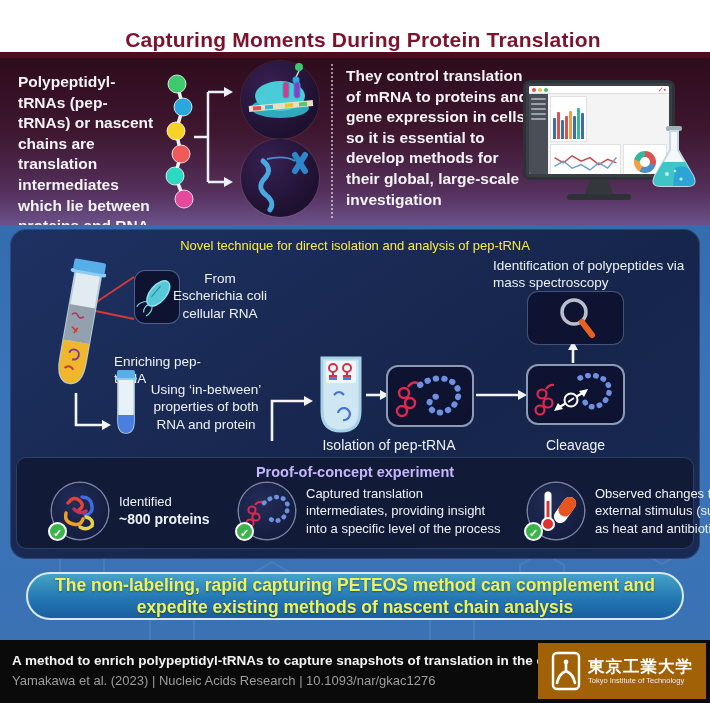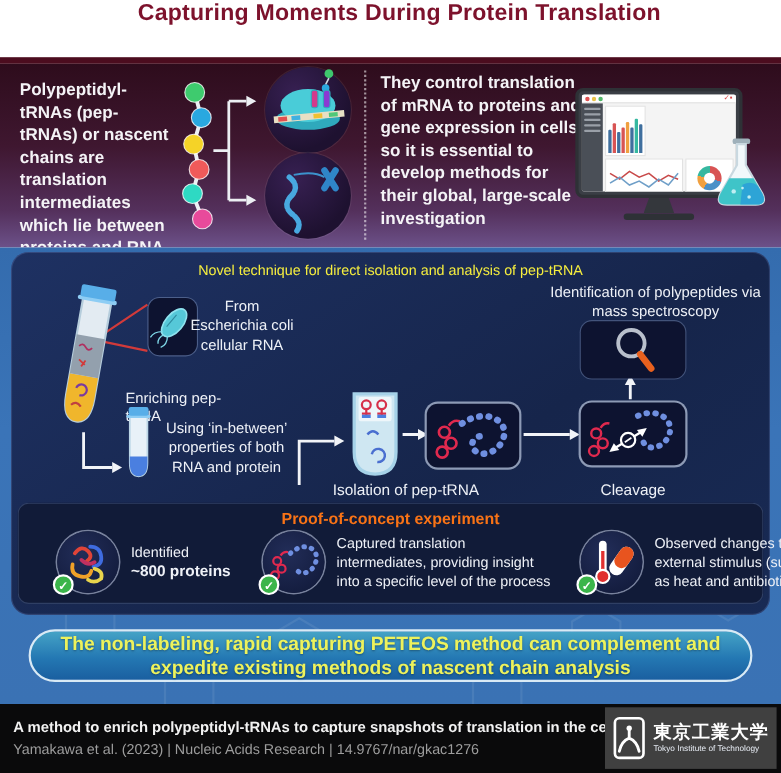--- a/index.html
+++ b/index.html
@@ -1,20 +1,20 @@
 <!DOCTYPE html>
 <html><head>
 <meta charset="utf-8">
 <style>
   html,body{margin:0;padding:0;}
   body{width:710px;height:703px;overflow:hidden;font-family:"Liberation Sans",sans-serif;background:#ffffff;}
   .page{position:relative;width:710px;height:703px;}
 
   
-  .header{height:52px;background:#ffffff;display:flex;align-items:flex-start;justify-content:center;padding-left:16px;}
+  .header{height:52px;background:#ffffff;display:flex;align-items:flex-end;justify-content:center;padding-left:16px;}
   .header h1{margin:0;font-size:21px;font-weight:bold;color:#7d122c;letter-spacing:.2px;}
   .maroon-bar{height:6px;background:#4c0d1f;}
 
   
   .intro{position:relative;height:167px;background:linear-gradient(180deg,#2e0c1c 0%,#3f1730 45%,#54305c 80%,#6c5189 100%);overflow:hidden;}
   .intro-text{position:absolute;color:#f4f3f6;font-weight:bold;font-size:15.5px;line-height:1.33;margin:0;}
   .intro-text.left{left:18px;top:14px;width:140px;}
   .intro-text.right{left:346px;top:8px;width:186px;}
   .divider-dotted{position:absolute;left:331px;top:6px;height:154px;border-left:2px dotted rgba(255,255,255,.55);}
   .chain-svg{position:absolute;left:150px;top:2px;}
@@ -53,37 +53,37 @@
   .flow-abs{position:absolute;margin:0;color:#eef1f7;font-size:13.5px;line-height:1.28;}
   .panel-dark{position:absolute;background:#0d1330;border-radius:10px;}
   .bordered{box-shadow:0 0 0 2px #8d9ab5;}
   .peteos-box{position:absolute;left:272px;top:10px;width:192px;height:78px;border:2px solid #a8b4cc;border-radius:12px;background:rgba(28,44,86,.55);display:flex;align-items:center;justify-content:center;text-align:center;}
   .peteos-box p{margin:0;color:#ffffff;font-weight:bold;font-size:14px;line-height:1.35;}
   .flow-label{position:absolute;color:#eef1f7;font-size:14px;text-align:center;margin:0;}
   .it{}
 
   
   .proof-panel{position:relative;margin:2px 6px 0;height:92px;background:#111b38;border-radius:10px;box-shadow:inset 0 0 0 1px rgba(140,170,230,.25);}
-  .proof-title{margin:0;padding-top:7px;text-align:center;color:#f97316;font-weight:bold;font-size:14.5px;}
+  .proof-title{margin:0;padding-top:7px;text-align:center;color:#c4b5fd;font-weight:bold;font-size:14.5px;}
   .proof-items{position:absolute;left:0;right:0;top:26px;display:flex;align-items:center;}
   .proof-item{display:flex;align-items:center;}
   .badge-circle{position:relative;width:56px;height:56px;border-radius:50%;background:radial-gradient(circle at 40% 35%,#222d58,#141d3f 75%);box-shadow:0 0 0 1.5px rgba(205,215,240,.55);flex:none;}
   .check{position:absolute;left:-4px;bottom:-2px;width:19px;height:19px;border-radius:50%;background:#3bb54a;border:2px solid #ffffff;color:#fff;font-size:11px;line-height:19px;text-align:center;font-weight:bold;box-sizing:border-box;}
   .proof-text{color:#eef1f7;font-size:13px;line-height:1.35;margin:0 0 0 11px;}
   .proof-text b{font-size:14px;}
 
   
   .banner{position:relative;margin:13px 26px 0;height:48px;border-radius:32px;background:linear-gradient(180deg,#45a3c6,#2478b3 55%,#1a5fa0);border:2px solid #d9eaf5;box-sizing:border-box;display:flex;align-items:center;justify-content:center;z-index:1;}
   .banner p{margin:0;max-width:620px;text-align:center;color:#edf25c;font-weight:bold;font-size:17.5px;line-height:1.28;text-shadow:0 1px 2px rgba(0,0,0,.35);}
 
   
   .footer{position:relative;height:63px;background:#0a0a0b;color:#fff;}
   .cite-title{margin:0;position:absolute;left:12px;top:13px;font-size:13.5px;font-weight:bold;color:#f2f2f2;}
   .cite-line{margin:0;position:absolute;left:12px;top:33px;font-size:13px;color:#9d9d9d;}
-  .logo-box{position:absolute;right:4px;top:3px;width:156px;height:56px;background:#404040;display:flex;align-items:center;justify-content:center;gap:7px;}
+  .logo-box{position:absolute;right:4px;top:3px;width:168px;height:56px;background:#a16207;display:flex;align-items:center;justify-content:center;gap:7px;}
   .logo-text .jp{display:block;font-size:16.5px;font-weight:bold;color:#ffffff;letter-spacing:1px;line-height:1.1;}
   .logo-text .en{display:block;font-size:7.5px;color:#e8edf5;margin-top:1px;}
 </style>
 </head>
 <body>
 
 <div class="page">
 
   <div class="header">
     <h1>Capturing Moments During Protein Translation</h1>
@@ -254,21 +254,21 @@
               <path d="M22,36 q-3,6 1,10 M19,35 q-6,5 -5,11 M25,35 q5,6 2,12" fill="none" stroke="#7fd8e8" stroke-width="1.2"></path>
             </g>
           </svg>
         </div>
 
         <p class="flow-abs" style="left:160px;top:17px;width:100px;text-align:center;">
           <span>From </span><span class="it">Escherichia coli</span><span> cellular RNA</span>
         </p>
 
 
-        <p class="flow-abs" style="left:483px;top:4px;width:206px;text-align:center;">Identification of polypeptides via mass spectroscopy</p>
+        <p class="flow-abs" style="left:483px;top:4px;width:206px;text-align:left;">Identification of polypeptides via mass spectroscopy</p>
 
         <div class="panel-dark" style="left:518px;top:39px;width:95px;height:52px;box-shadow:0 0 0 1px rgba(150,170,210,.35);">
           <svg width="95" height="52" viewBox="0 0 95 52">
             <circle cx="46" cy="20" r="12" fill="none" stroke="#b9c0cc" stroke-width="3.5"></circle>
             <line x1="54" y1="30" x2="64" y2="43" stroke="#e8611e" stroke-width="6" stroke-linecap="round"></line>
           </svg>
         </div>
 
         <p class="flow-abs" style="left:104px;top:100px;width:90px;">Enriching pep-tRNA</p>
 
@@ -318,21 +318,21 @@
             </g>
             <path d="M52,12 C70,4 86,16 80,30 C75,42 60,44 57,36" fill="none" stroke="#6f8fe0" stroke-width="5.5" stroke-linecap="round" stroke-dasharray="0.5 7.5"></path>
             <line x1="30" y1="42" x2="56" y2="26" stroke="#ffffff" stroke-width="2.2"></line>
             <polygon points="26,45 35,43 30,37" fill="#ffffff"></polygon>
             <polygon points="60,23 51,25 56,31" fill="#ffffff"></polygon>
             <circle cx="43" cy="34" r="6.5" fill="#0d1330" stroke="#ffffff" stroke-width="2"></circle>
             <line x1="40" y1="36" x2="46" y2="32" stroke="#ffffff" stroke-width="1.6"></line>
           </svg>
         </div>
 
-        <p class="flow-label" style="left:284px;top:184px;width:150px;">Isolation of pep-tRNA</p>
+        <p class="flow-label" style="left:304px;top:184px;width:150px;">Isolation of pep-tRNA</p>
         <p class="flow-label" style="left:518px;top:184px;width:95px;">Cleavage</p>
       </div>
 
       <div class="proof-panel">
         <h3 class="proof-title">Proof-of-concept experiment</h3>
         <div class="proof-items">
           <div class="proof-item" style="margin-left:36px;">
             <div class="badge-circle">
               <svg width="56" height="56" viewBox="0 0 56 56" style="border-radius:50%;">
                 <g fill="none" stroke-linecap="round" stroke-width="3.4">
@@ -386,21 +386,21 @@
     </div>
 
     <div class="banner">
       <p>The non-labeling, rapid capturing PETEOS method can complement and expedite existing methods of nascent chain analysis</p>
     </div>
   </div>
 
   <div class="footer">
     <p class="cite-title">A method to enrich polypeptidyl-tRNAs to capture snapshots of translation in the cell</p>
     <p class="cite-line">
-      <span>Yamakawa </span><span class="it">et al.</span><span> (2023)  |  </span><span class="it">Nucleic Acids Research</span><span>  |  14.9767/nar/gkac1276</span>
+      <span>Yamakawa </span><span class="it">et al.</span><span> (2023)  |  </span><span class="it">Nucleic Acids Research</span><span>  |  10.1093/nar/gkac1276</span>
     </p>
     <div class="logo-box">
       <svg width="30" height="40" viewBox="0 0 30 40">
         <rect x="2" y="2" width="26" height="36" rx="4" fill="none" stroke="#ffffff" stroke-width="2.4"></rect>
         <circle cx="15" cy="11" r="2.4" fill="#ffffff"></circle>
         <path d="M15,13 V20 M15,20 C10,22 7,27 6,32 M15,20 C20,22 23,27 24,32" fill="none" stroke="#ffffff" stroke-width="2.6" stroke-linecap="round"></path>
       </svg>
       <div class="logo-text">
         <span class="jp">東京工業大学</span>
         <span class="en">Tokyo Institute of Technology</span>

